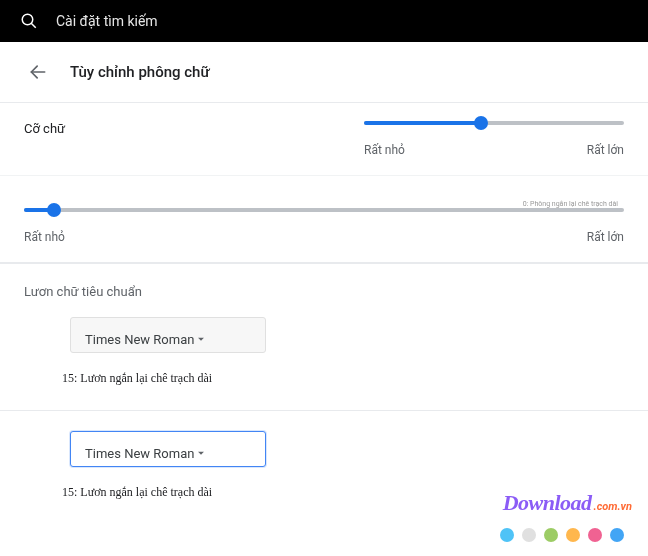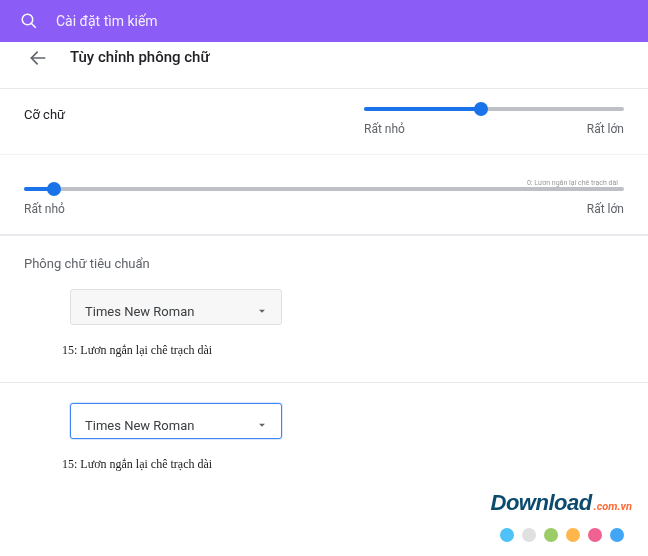--- a/index.html
+++ b/index.html
@@ -1,46 +1,46 @@
 <!DOCTYPE html>
 <html><head>
 <meta charset="utf-8">
 <style>
 * { margin: 0; padding: 0; box-sizing: border-box; font-family: -apple-system, BlinkMacSystemFont, "Segoe UI", Roboto, Arial, sans-serif; }
 body { background: #fff; width: 648px; height: 556px; overflow: hidden; position: relative; }
 
-.search-bar { background: #8b5cf6; padding: 12px 20px; display: flex; align-items: center; gap: 18px; }
+.search-bar { background: #000000; padding: 12px 20px; display: flex; align-items: center; gap: 18px; }
 .search-bar .icon { width: 18px; height: 18px; flex-shrink: 0; }
 .search-bar .placeholder { color: rgba(255,255,255,0.9); font-size: 14px; }
 
-.page-header { display: flex; align-items: flex-start; gap: 22px; padding: 6px 24px 20px 28px; }
+.page-header { display: flex; align-items: center; gap: 22px; padding: 20px 24px 20px 28px; }
 .page-header .back-icon { width: 20px; height: 20px; color: #5f6368; }
 .page-header h1 { font-size: 15px; font-weight: 500; color: #202124; }
 
 .section-card { border-top: 1px solid #e8eaed; border-bottom: 1px solid #e8eaed; background: #fff; }
 
 .slider-row { display: flex; align-items: flex-start; padding: 18px 24px; gap: 20px; }
 .slider-row .label-area { flex: 0 0 320px; }
 .slider-label { font-size: 13px; color: #202124; }
 .slider-tiny { font-size: 7px; color: #999; text-align: right; margin-top: 6px; padding-right: 6px; }
 .slider-wrap { flex: 1; }
 .slider-track { position: relative; height: 4px; background: #bdc1c6; border-radius: 2px; width: 100%; }
 .slider-fill { position: absolute; left: 0; top: 0; height: 4px; background: #1a73e8; border-radius: 2px; }
 .slider-thumb { position: absolute; top: 50%; transform: translate(-50%,-50%); width: 14px; height: 14px; border-radius: 50%; background: #1a73e8; }
-.slider-labels { display: flex; justify-content: space-between; margin-top: 11px; font-size: 12px; color: #5f6368; }
+.slider-labels { display: flex; justify-content: space-between; margin-top: 18px; font-size: 12px; color: #5f6368; }
 
 .font-section { padding: 20px 24px 24px; border-top: 1px solid #e8eaed; }
 .font-section .section-title { font-size: 13px; color: #5f6368; margin-bottom: 18px; }
-.font-dropdown { display: flex; align-items: center; justify-content: space-between; width: 212px; height: 36px; padding: 8px 12px 0 14px; background: #f7f7f7; border: 1px solid #e0e0e0; border-radius: 3px; font-size: 13px; color: #3c4043; cursor: pointer; margin-left: 46px; }
+.font-dropdown { display: flex; align-items: center; width: 196px; height: 36px; padding: 8px 12px 0 14px; background: #f7f7f7; border: 1px solid #e0e0e0; border-radius: 3px; font-size: 13px; color: #3c4043; cursor: pointer; margin-left: 46px; }
 .font-dropdown.active { border: 1px solid #4285f4; background: #fff; box-shadow: 0 0 0 1px rgba(66,133,244,0.2); }
 .font-dropdown .chevron { width: 14px; height: 14px; fill: #5f6368; }
 .font-preview { margin: 18px 0 0 38px; font-family: "Times New Roman", serif; font-size: 12px; color: #202124; }
 
 .watermark { position: absolute; right: 16px; bottom: 40px; display: flex; align-items: baseline; gap: 2px; pointer-events: none; }
-.watermark .brand { font-family: Liberation Sans, sans-serif; font-weight: 800; font-style: italic; font-size: 22px; color: #0c4a6e; letter-spacing: -0.5px; text-shadow: 1px 1px 0 rgba(255,255,255,0.8); }
+.watermark .brand { font-family: Liberation Serif, serif; font-weight: 800; font-style: italic; font-size: 22px; color: #8b5cf6; letter-spacing: -0.5px; text-shadow: 1px 1px 0 rgba(255,255,255,0.8); }
 .watermark .tld { font-size: 11px; color: #ff6b35; font-weight: 700; font-style: italic; }
 
 .dots { position: absolute; right: 24px; bottom: 14px; display: flex; gap: 8px; }
 .dots span { width: 14px; height: 14px; border-radius: 50%; }
 </style>
 </head>
 <body>
 
 <div class="search-bar">
   <span class="icon">
@@ -75,36 +75,36 @@
       </div>
       <div class="slider-labels">
         <span>Rất nhỏ</span>
         <span>Rất lớn</span>
       </div>
     </div>
   </div>
 
   <div class="slider-row" style="border-top:1px solid #f1f3f4;">
     <div class="slider-wrap">
-      <div class="slider-tiny">0: Lươn ngắn lại chê trạch dài</div>
+      <div class="slider-tiny">0: Phông ngắn lại chê trạch dài</div>
       <div class="slider-track">
         <div class="slider-fill" style="width:5%"></div>
         <div class="slider-thumb" style="left:5%"></div>
       </div>
       <div class="slider-labels">
         <span>Rất nhỏ</span>
         <span>Rất lớn</span>
       </div>
     </div>
   </div>
 
 </div>
 
 <div class="font-section">
-  <div class="section-title">Phông chữ tiêu chuẩn</div>
+  <div class="section-title">Lươn chữ tiêu chuẩn</div>
   <div class="font-dropdown">
     <span>Times New Roman</span>
     <svg class="chevron" viewBox="0 0 24 24">
         <path d="M7 10l5 5 5-5z"></path>
       </svg>
   </div>
   <div class="font-preview">15: Lươn ngắn lại chê trạch dài</div>
 </div>
 
 <div class="font-section">

